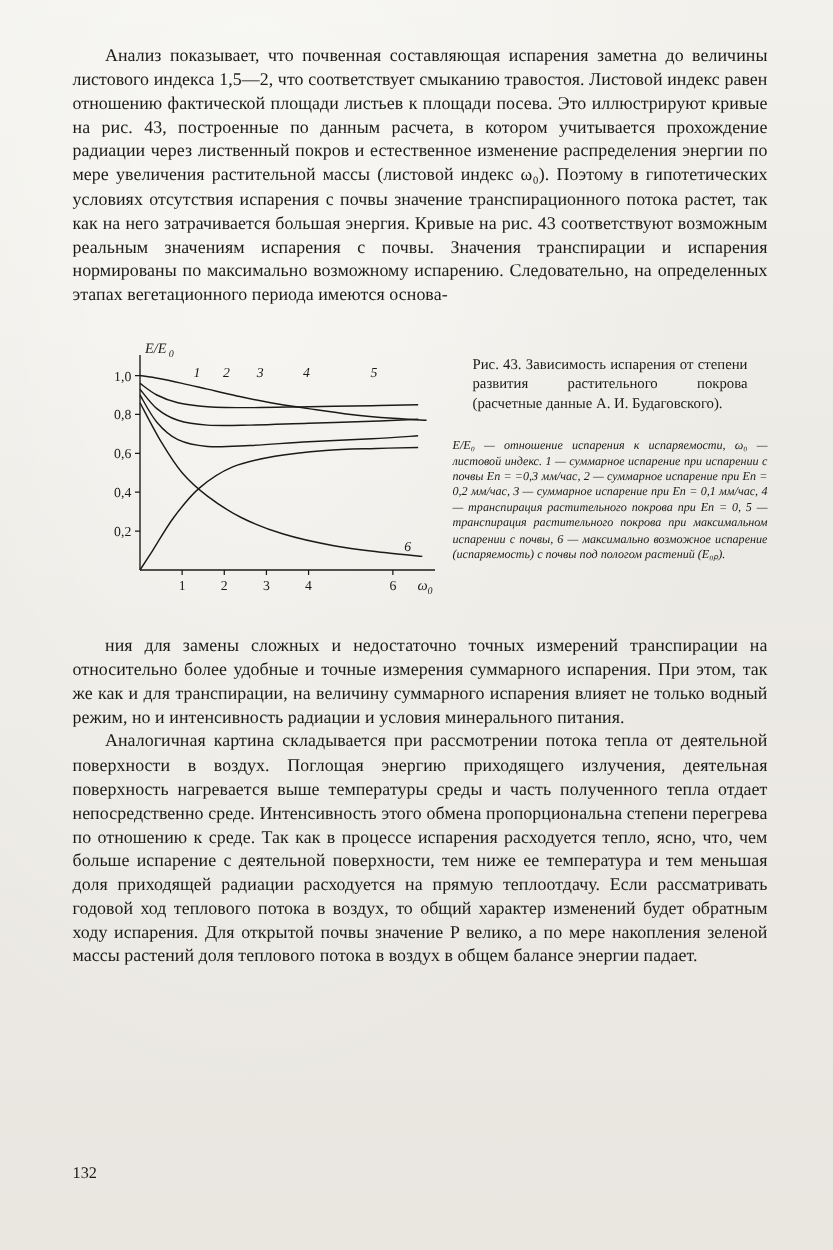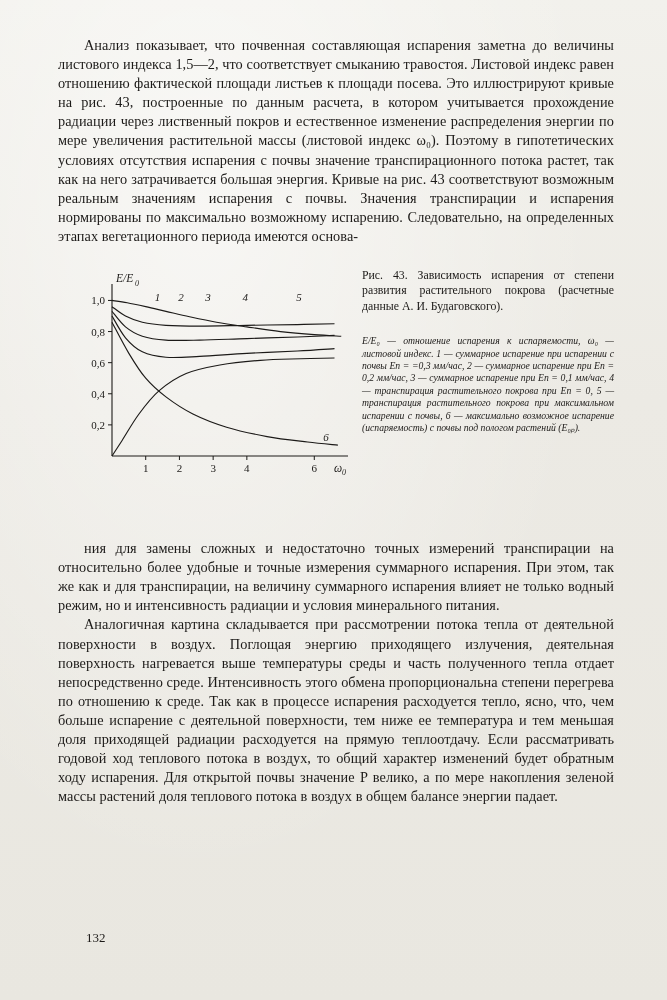--- a/index.html
+++ b/index.html
@@ -55,46 +55,45 @@
     width: 290px;
     height: 222px;
   }
   .chart-caption {
     position: absolute;
     left: 304px;
     top: 0px;
     width: 252px;
   }
   .chart-caption .cap-main {
-    margin: 0;
+    margin: 16px;
     font-size: 11.8px;
     line-height: 15.4px;
     text-align: justify;
     text-indent: 0;
   }
   .chart-caption .cap-legend {
     margin: 21px 0 0 0;
     font-size: 9.7px;
     line-height: 12.4px;
     text-align: justify;
     text-indent: 0;
   }
   .ital { font-style: italic; }
 
   .bottom-text {
     position: relative;
-    margin-top: 39px;
+    margin-top: 8px;
   }
 
   .page-number {
     position: absolute;
     left: 58px;
     top: 930px;
     font-size: 13px;
-    margin-left: 28px;
   }
   svg text {
     font-family: "Liberation Serif", serif;
   }
 </style>
 </head>
 <body>
 
 <div class="page">
   <div class="paper-tint"></div>

